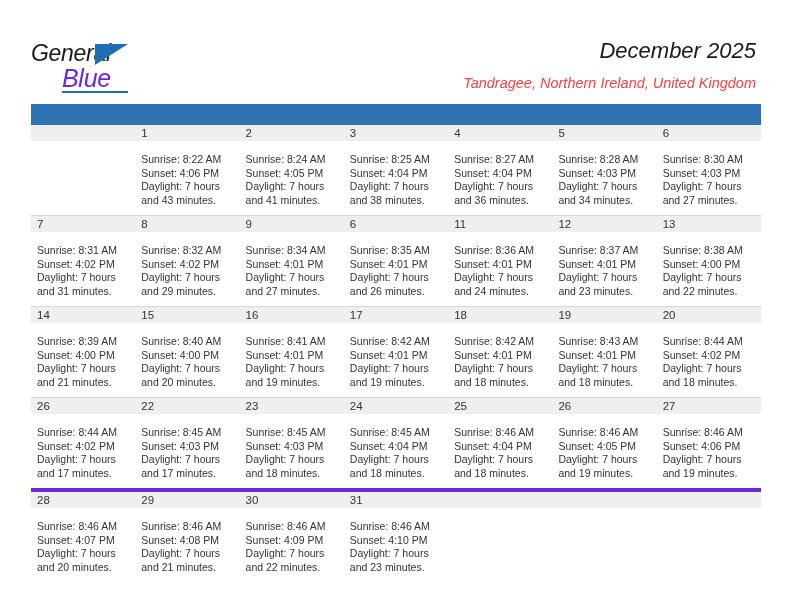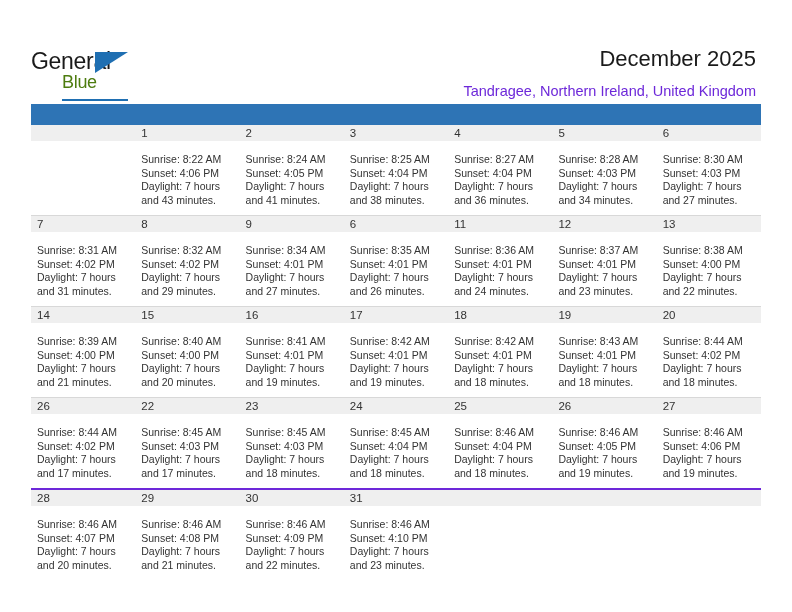--- a/index.html
+++ b/index.html
@@ -18,23 +18,24 @@
     position: relative;
     width: 792px;
     height: 612px;
     box-sizing: border-box;
   }
 
   
   .header {
     position: absolute;
     left: 0;
-    top: 12px;
+    top: 4px;
     width: 792px;
     height: 104px;
+    font-style: italic;
   }
   .logo {
     position: absolute;
     left: 31px;
     top: 36px;
     width: 140px;
     height: 52px;
   }
   .logo-general {
     position: absolute;
@@ -51,23 +52,23 @@
     top: 4px;
     width: 0;
     height: 0;
     border-left: 33px solid #1f6fb2;
     border-bottom: 21px solid transparent;
   }
   .logo-blue {
     position: absolute;
     left: 31px;
     top: 24px;
-    font-size: 18px;
+    font-size: 25px;
     letter-spacing: -0.3px;
-    color: #4d7c0f;
+    color: #6d28d9;
     font-family: "Liberation Sans", sans-serif;
   }
   .logo-underline {
     position: absolute;
     left: 31px;
     top: 51px;
     width: 66px;
     height: 2px;
     background: #1f6fb2;
   }
@@ -79,21 +80,21 @@
     text-align: right;
   }
   .cal-title {
     font-size: 22px;
     color: #1a1a1a;
     line-height: 34px;
     white-space: nowrap;
   }
   .cal-subtitle {
     font-size: 14.5px;
-    color: #6d28d9;
+    color: #ef4444;
     line-height: 20px;
     margin-top: 5px;
     white-space: nowrap;
   }
 
   
   .calendar {
     position: absolute;
     left: 31px;
     top: 104px;
@@ -118,21 +119,21 @@
   .week {
     position: relative;
     display: flex;
     height: 90px;
     border-top: 1px solid #d8d8d8;
   }
   .week.first {
     border-top: none;
   }
   .week.last {
-    border-top: 2px solid #6d28d9;
+    border-top: 4px solid #6d28d9;
     height: 80px;
     justify-content: space-between;
   }
   .week .band {
     position: absolute;
     left: 0;
     top: 0;
     width: 100%;
     height: 16px;
     background: #efefef;

